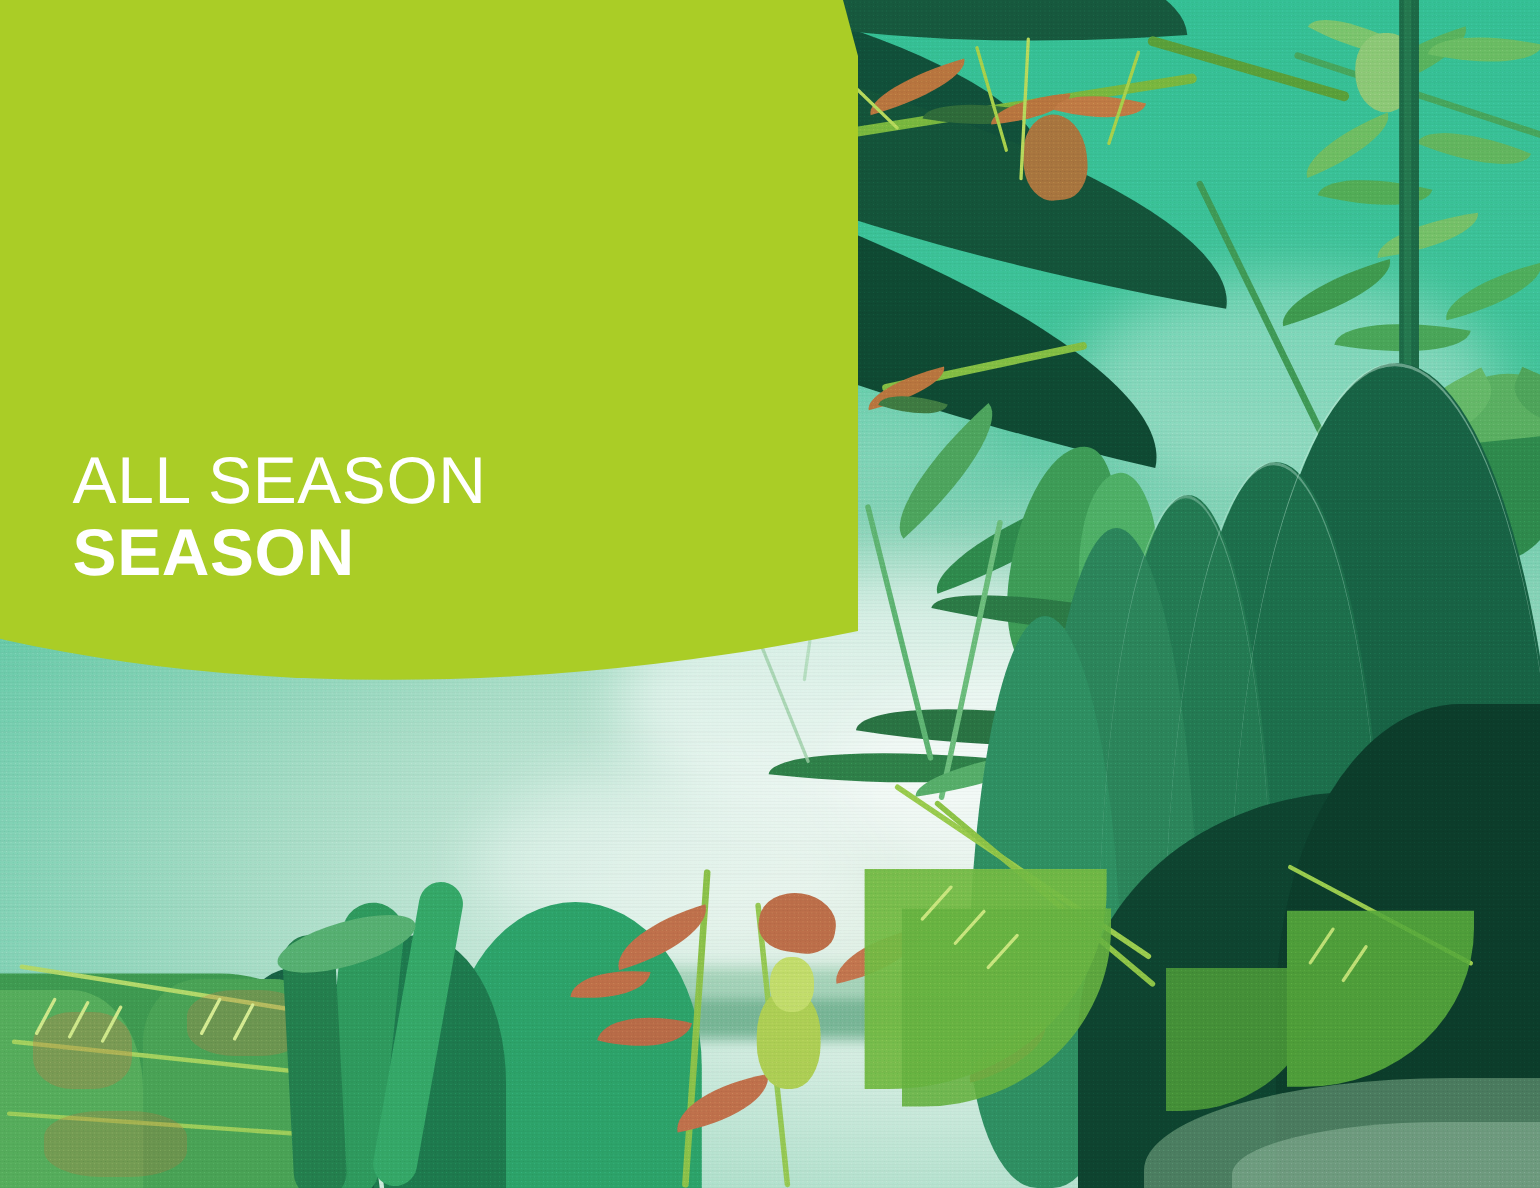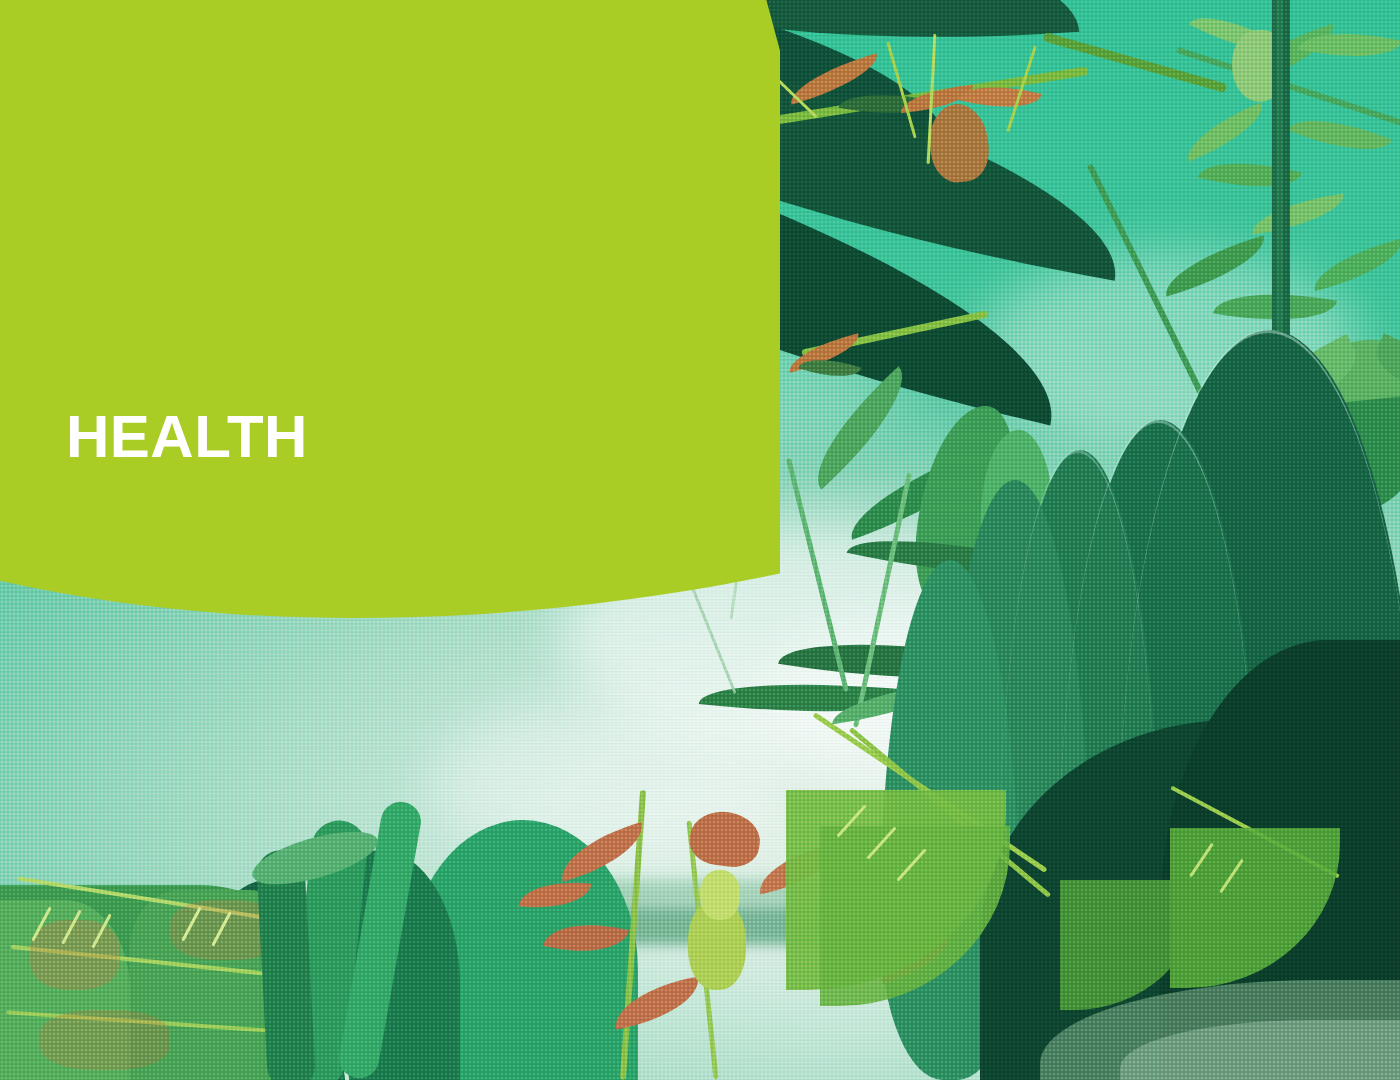--- a/index.html
+++ b/index.html
@@ -301,16 +301,17 @@
   </div>
 
   <div id="halftone"></div>
   <div id="grain"></div>
 
   <div id="leaf-panel-wrap">
     <div id="leaf-panel"></div>
   </div>
 
   <div id="copy">
-    <span id="title-line-2">HEALTH</span>
+    <span id="title-line-1">ALL SEASON</span>
+    <span id="title-line-2">SEASON</span>
   </div>
 
 </div>
 
 </body></html>

